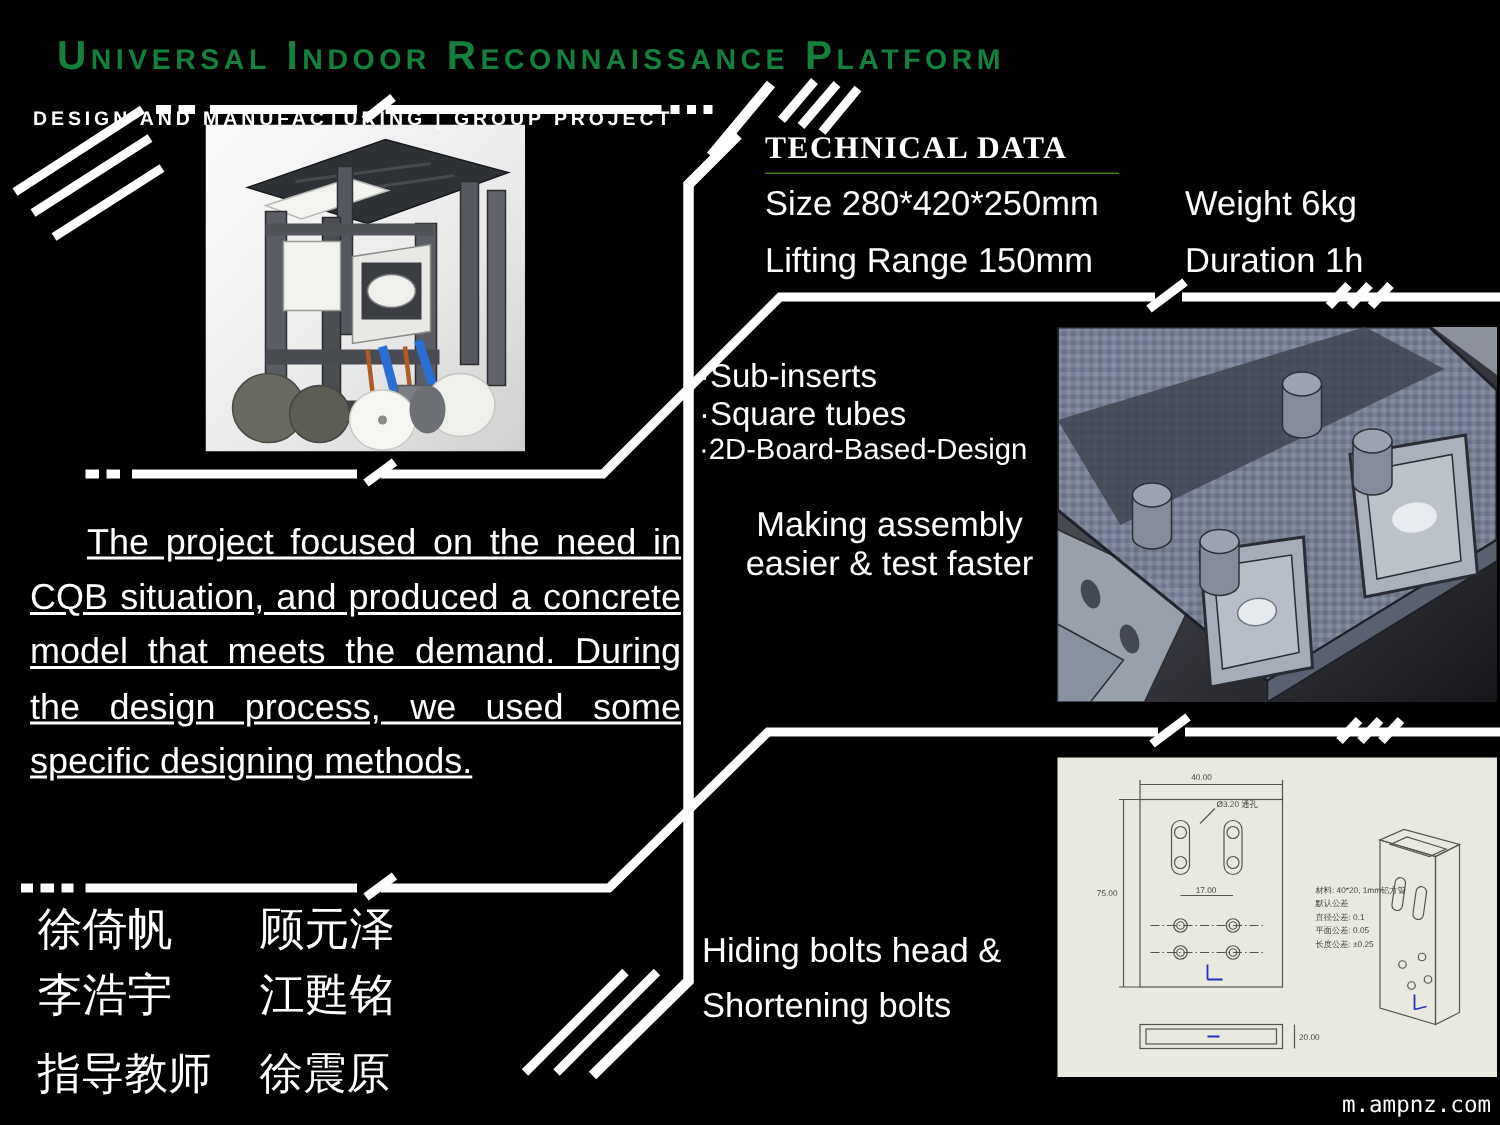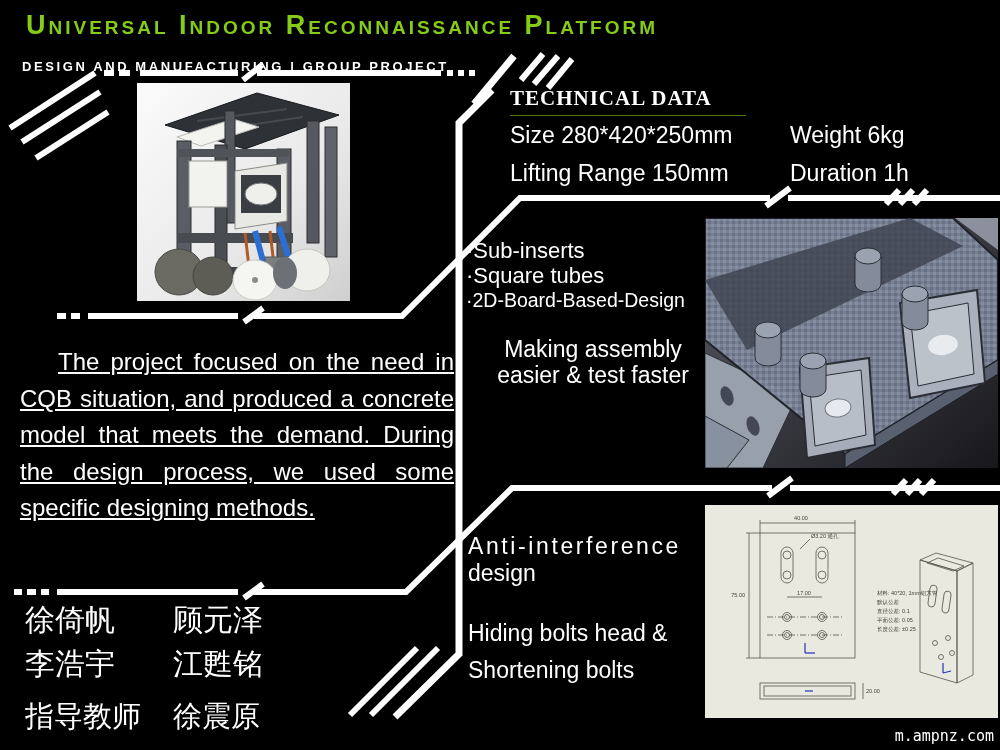--- a/index.html
+++ b/index.html
@@ -2,22 +2,22 @@
 <html><head>
 <meta charset="utf-8">
 <style>
   html,body{margin:0;padding:0;background:#000;}
   .slide{position:relative;width:1000px;height:750px;background:#000;color:#fff;
          font-family:"Liberation Sans",sans-serif;overflow:hidden;}
   .abs{position:absolute;}
 
   
   .hdr{position:absolute;left:22px;top:6px;z-index:6;}
-  .title{margin:4px;font-size:27px;font-weight:bold;letter-spacing:3px;
-         font-variant:small-caps;color:#84cc16;white-space:nowrap;}
+  .title{margin:16px;font-size:27px;font-weight:bold;letter-spacing:3px;
+         font-variant:small-caps;color:#15803d;white-space:nowrap;}
   .subtitle{font-size:13px;font-weight:bold;letter-spacing:2.6px;
             text-transform:uppercase;margin-top:18px;}
 
   
   .deco{position:absolute;left:0;top:0;z-index:5;pointer-events:none;}
 
   
   .robot-img{left:137px;top:83px;width:213px;height:218px;z-index:4;}
   .carbon-img{left:705px;top:218px;width:293px;height:250px;z-index:4;}
   .drawing-img{left:705px;top:505px;width:293px;height:213px;background:#e9e9df;z-index:4;}
@@ -242,24 +242,20 @@
 
   <div class="abs team">
     <span>徐倚帆</span>
     <span>顾元泽</span>
     <span>李浩宇</span>
     <span>江甦铭</span>
     <span class="adv">指导教师</span>
     <span class="adv">徐震原</span>
   </div>
 
-  <div class="abs anti-title">
-    <div class="sp">Anti-interference</div>
-    <div>design</div>
-  </div>
   <div class="abs anti-note">
     <div>Hiding bolts head &amp;</div>
     <div>Shortening bolts</div>
   </div>
 
   <div class="abs drawing-img">
     <svg width="293" height="213" viewBox="0 0 293 213" font-family="Liberation Sans, sans-serif">
       <g stroke="#55554f" stroke-width="0.8" fill="none">
 
         <rect x="55" y="28" width="95" height="125"></rect>

